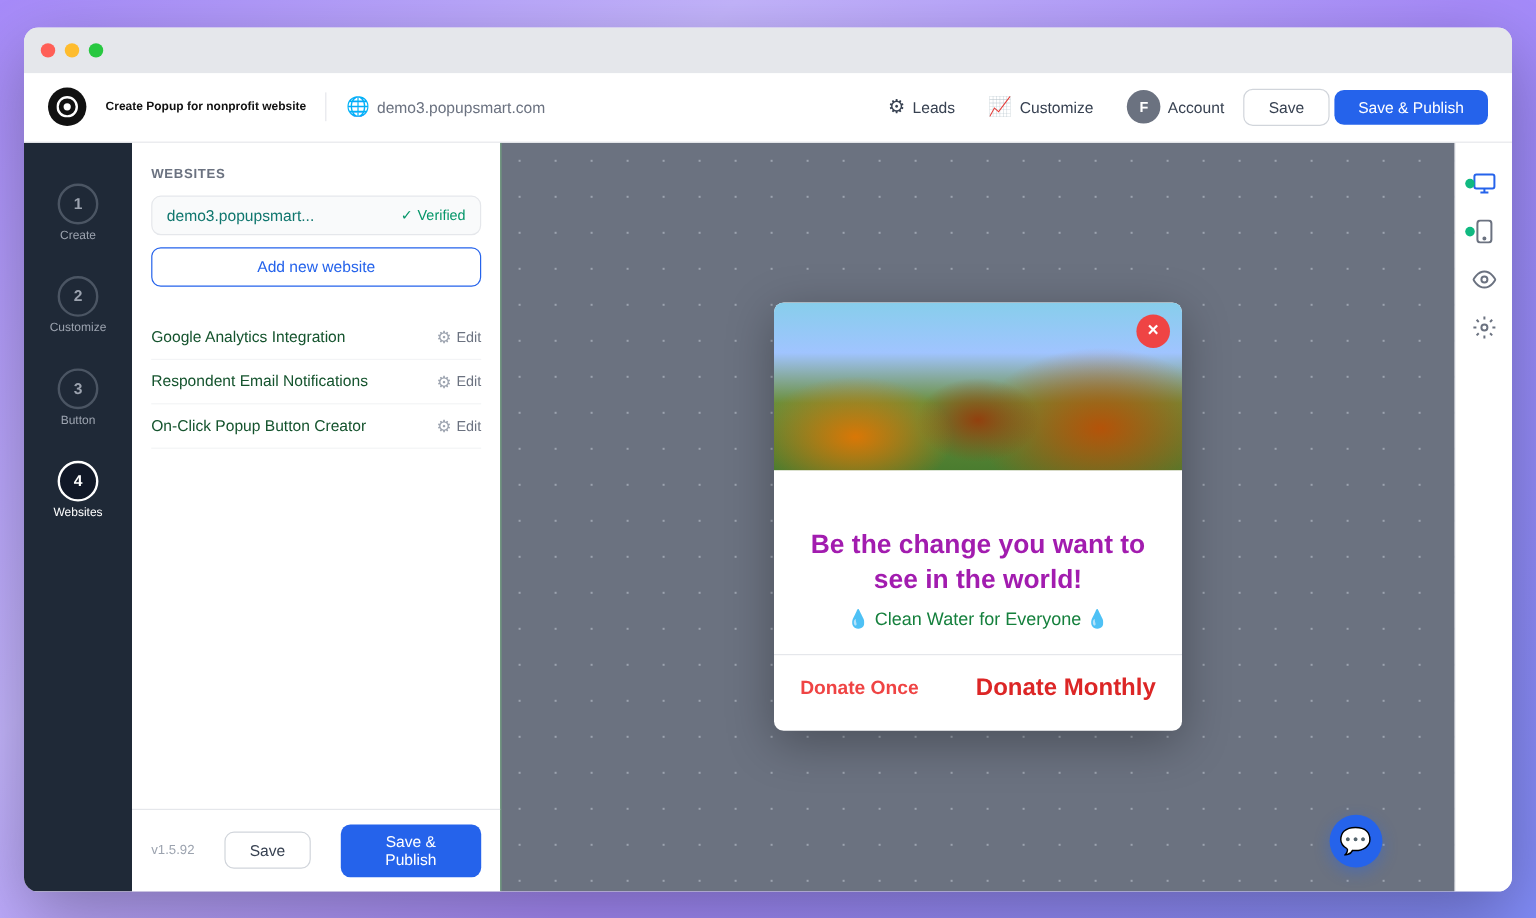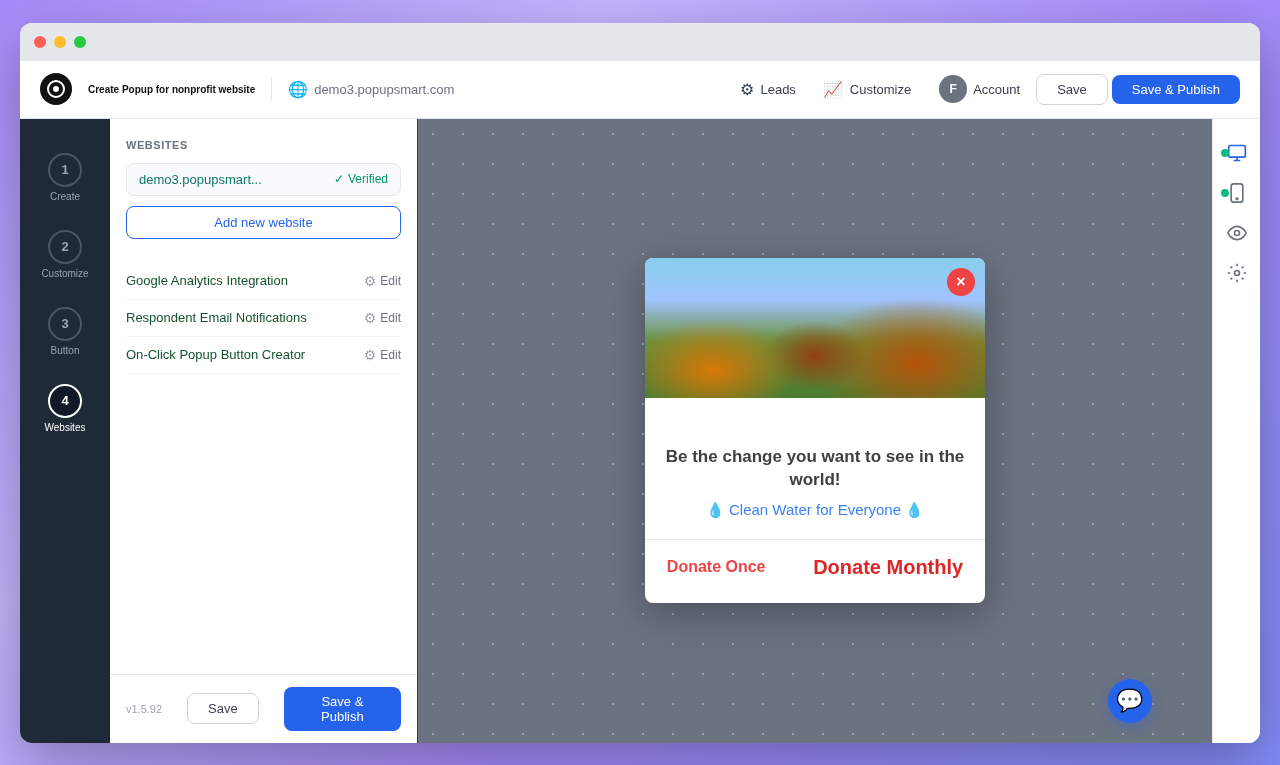--- a/index.html
+++ b/index.html
@@ -330,30 +330,30 @@
         radial-gradient(ellipse 40% 60% at 20% 80%, #d97706 0%, transparent 60%),
         radial-gradient(ellipse 30% 50% at 50% 70%, #92400e 0%, transparent 50%),
         radial-gradient(ellipse 50% 80% at 80% 75%, #b45309 0%, transparent 60%),
         linear-gradient(180deg, #87ceeb 0%, #a0c4ff 30%, #6b8f3a 60%, #4a7c2f 100%);
     }
     .popup-body {
       padding: 24px 20px 16px;
       text-align: center;
     }
     .popup-headline {
-      font-size: 17px;
+      font-size: 22px;
       font-weight: 800;
-      color: #404040;
+      color: #a21caf;
       line-height: 1.3;
       margin-bottom: 10px;
       margin-top: 24px;
     }
     .popup-subtext {
       font-size: 15px;
-      color: #3b82f6;
+      color: #15803d;
       margin-bottom: 20px;
     }
     .popup-divider {
       height: 1px;
       background: #e5e7eb;
       margin: 0 -20px 16px;
     }
     .popup-actions {
       display: flex;
       align-items: center;

